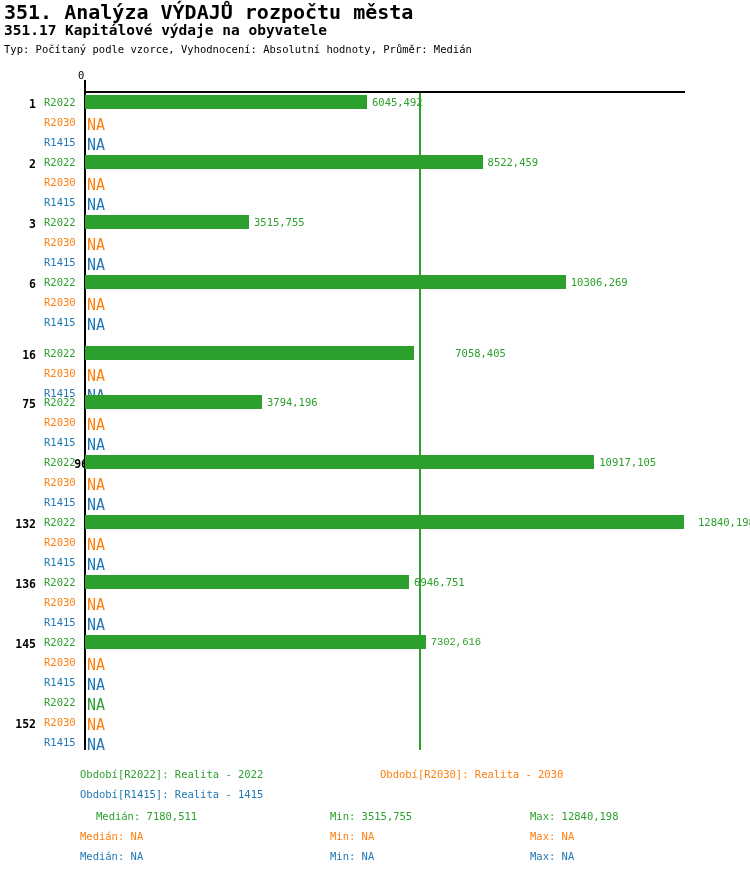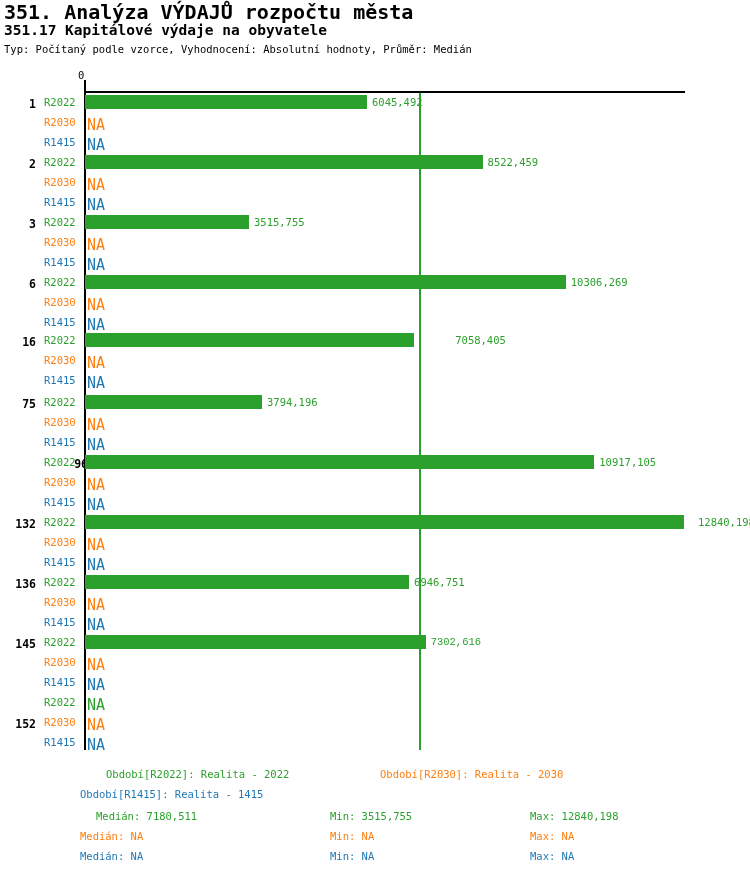--- a/index.html
+++ b/index.html
@@ -108,21 +108,21 @@
         </div>
         <div class="rowline" style="top: 20px;">
           <div class="per-label c-o">R2030</div>
           <div class="na c-o" style="left: 87px;">NA</div>
         </div>
         <div class="rowline" style="top: 40px;">
           <div class="per-label c-b">R1415</div>
           <div class="na c-b" style="left: 87px;">NA</div>
         </div>
       </div>
-      <div class="grp" style="top: 255px;">
+      <div class="grp" style="top: 268px;">
         <div class="grp-num" style="left: 0px; width: 36px;">16</div>
         <div class="rowline" style="top: 0px;">
           <div class="per-label c-g">R2022</div>
           <div class="bar bg-g" style="width: 329.277px;"></div>
           <div class="val c-g" style="left: 419.277px; margin-left: 36px;">7058,405</div>
         </div>
         <div class="rowline" style="top: 20px;">
           <div class="per-label c-o">R2030</div>
           <div class="na c-o" style="left: 87px;">NA</div>
         </div>
@@ -223,21 +223,21 @@
         </div>
         <div class="rowline" style="top: 40px;">
           <div class="per-label c-b">R1415</div>
           <div class="na c-b" style="left: 87px;">NA</div>
         </div>
       </div>
     </div>
 </div>
 
 <div id="legend">
-    <div class="lg c-g" style="left: 80px; top: 8px; margin-left: 26px;">Období[R2022]: Realita - 2022</div>
+    <div class="lg c-g" style="left: 80px; top: 8px;">Období[R2022]: Realita - 2022</div>
     <div class="lg c-o" style="left: 380px; top: 8px;">Období[R2030]: Realita - 2030</div>
     <div class="lg c-b" style="left: 80px; top: 28px;">Období[R1415]: Realita - 1415</div>
     <div class="lg c-g" style="left: 96px; top: 50px; text-align: right;">Medián: 7180,511</div>
     <div class="lg c-g" style="left: 330px; top: 50px;">Min: 3515,755</div>
     <div class="lg c-g" style="left: 530px; top: 50px;">Max: 12840,198</div>
     <div class="lg c-o" style="left: 80px; top: 70px;">Medián: NA</div>
     <div class="lg c-o" style="left: 330px; top: 70px;">Min: NA</div>
     <div class="lg c-o" style="left: 530px; top: 70px;">Max: NA</div>
     <div class="lg c-b" style="left: 80px; top: 90px;">Medián: NA</div>
     <div class="lg c-b" style="left: 330px; top: 90px;">Min: NA</div>

